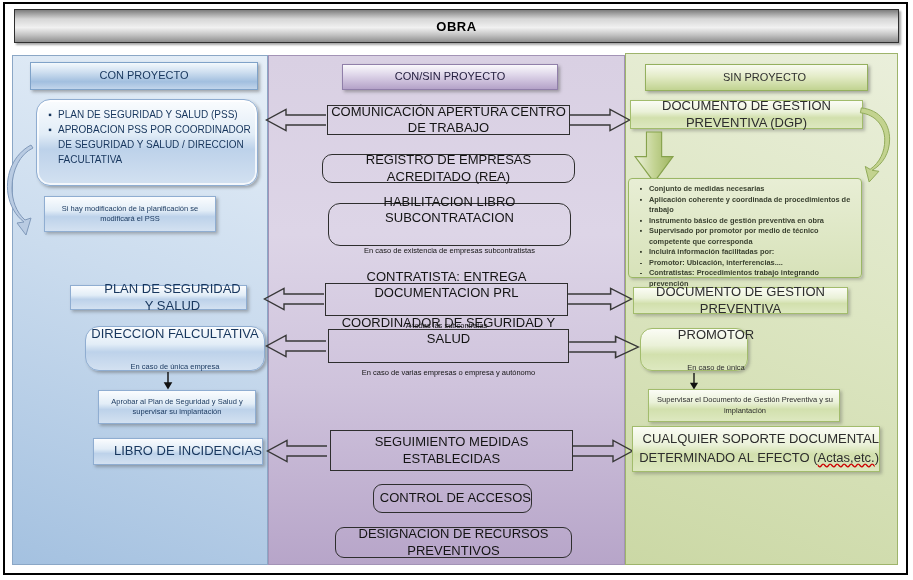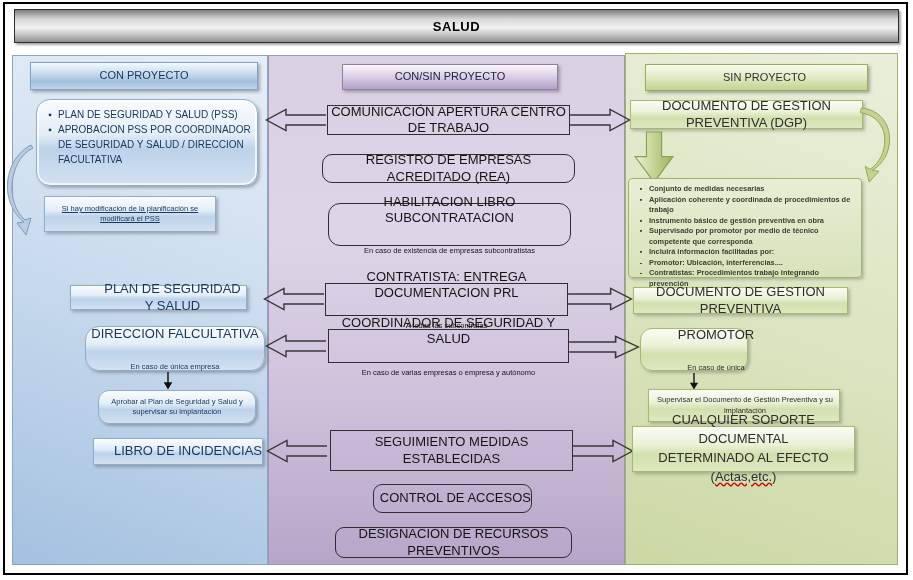--- a/index.html
+++ b/index.html
@@ -51,21 +51,21 @@
 
   .wavy { text-decoration:underline; -webkit-text-decoration:underline wavy #c00;
     text-decoration-style:wavy; text-decoration-color:#c00; }
   svg.conn, svg.deco { position:absolute; overflow:visible; }
 </style>
 </head>
 <body>
 
 <div class="page">
   <div class="titlebar">
-    <span>SALUD</span>
+    <span>OBRA</span>
   </div>
 
   <div class="panel panel-left"></div>
   <div class="panel panel-middle"></div>
   <div class="panel panel-right"></div>
 
   <div class="bx hdr-blue hdr" style="left:30px; top:62px; width:228px; height:28px;">
     <span>CON PROYECTO</span>
   </div>
 
@@ -73,39 +73,39 @@
     <div class="li left-li">
       <span class="b">▪</span>
       <span>PLAN DE SEGURIDAD Y SALUD (PSS)</span>
     </div>
     <div class="li left-li">
       <span class="b">▪</span>
       <span>APROBACION PSS POR COORDINADOR DE SEGURIDAD Y SALUD / DIRECCION FACULTATIVA</span>
     </div>
   </div>
 
-  <div class="bx gbox-blue note" style="left:44px; top:196px; width:172px; height:36px;text-decoration:underline;">
+  <div class="bx gbox-blue note" style="left:44px; top:196px; width:172px; height:36px;">
     <span>Si hay modificación de la planificación se modificará el PSS</span>
   </div>
 
   <div class="bx gbox-blue lbl" style="left:70px; top:285px; width:177px; height:25px;padding-left:28px;">
     <span>PLAN DE SEGURIDAD Y SALUD</span>
   </div>
 
   <div class="bx gbox-blue" style="left:85px; top:326px; width:180px; height:45px; border-radius:14px;">
     <span class="lbl">DIRECCION FALCULTATIVA</span>
     <span class="sub">En caso de única empresa</span>
   </div>
 
   <svg class="deco" style="left:162px; top:372px;" width="12" height="18" viewBox="0 0 12 20">
     <path d="M6 0 V13" stroke="#111" stroke-width="1.6" fill="none"></path>
     <path d="M1.2 11.5 L6 19.5 L10.8 11.5 Z" fill="#111"></path>
   </svg>
 
-  <div class="bx gbox-blue note" style="left:98px; top:390px; width:158px; height:34px;border-radius:11px;">
+  <div class="bx gbox-blue note" style="left:98px; top:390px; width:158px; height:34px;">
     <span>Aprobar al Plan de Seguridad y Salud y supervisar su implantación</span>
   </div>
 
   <div class="bx gbox-blue lbl" style="left:93px; top:438px; width:170px; height:27px;">
     <span>LIBRO DE INCIDENCIAS</span>
   </div>
 
   <svg class="deco" style="left:2px; top:142px;" width="36" height="96" viewBox="0 0 36 96">
     <path d="M29 3 C12 12 3 32 6 52 C8 64 14 74 22 80 L15 81 L24 93 L29 76 L23 78 C14 70 10 58 10 46 C10 28 18 12 31 6 Z" fill="#b9cbe2" stroke="#8099ba" stroke-width="1"></path>
   </svg>
@@ -243,19 +243,19 @@
 
   <svg class="deco" style="left:688px; top:373px;" width="12" height="17" viewBox="0 0 12 20">
     <path d="M6 0 V13" stroke="#111" stroke-width="1.6" fill="none"></path>
     <path d="M1.2 11.5 L6 19.5 L10.8 11.5 Z" fill="#111"></path>
   </svg>
 
   <div class="bx gbox-green note" style="left:648px; top:389px; width:192px; height:33px;padding-left:8px;">
     <span>Supervisar el Documento de Gestión Preventiva y su implantación</span>
   </div>
 
-  <div class="bx gbox-green lbl" style="left:632px; top:426px; width:223px; height:46px; line-height:1.45;">
+  <div class="bx gbox-green lbl" style="left:632px; top:426px; width:248px; height:46px; line-height:1.45;">
     <span>CUALQUIER SOPORTE DOCUMENTAL</span>
     <span><span>DETERMINADO AL EFECTO (</span><span class="wavy">Actas,etc.</span><span>)</span></span>
   </div>
 
   <div class="frame"></div>
 </div>
 
 </body></html>

